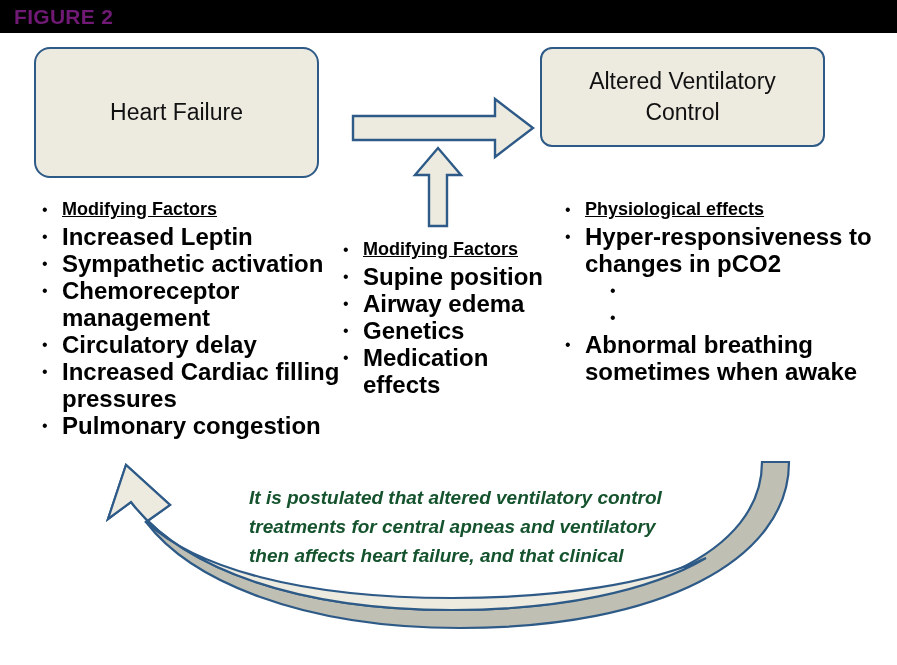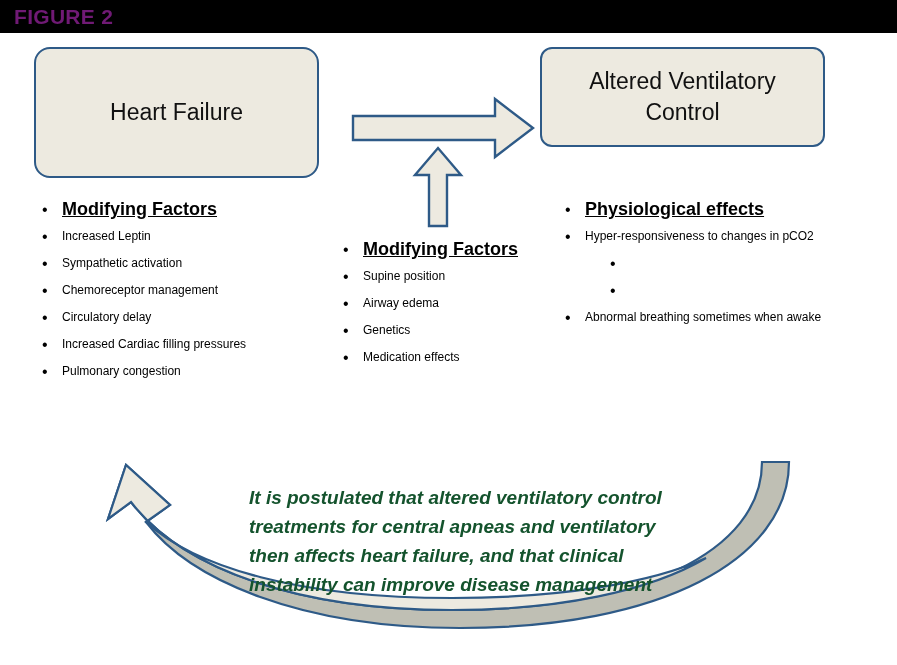--- a/index.html
+++ b/index.html
@@ -82,23 +82,24 @@
     align-items: flex-start;
   }
   .bullet-mark {
     flex: 0 0 auto;
     font-size: 16px;
     line-height: 27px;
     color: #000000;
   }
   .bullet-text {
     flex: 1 1 auto;
-    font-size: 12px;
+    font-size: 24px;
     line-height: 27px;
     color: #000000;
+    font-weight: bold;
   }
   .bullet-text.strong {
     font-weight: bold;
     text-decoration: underline;
     font-size: 18px;
   }
   
   .lvl1 > .bullet-mark { width: 20px; }
   
   .lvl2 { padding-left: 45px; }
@@ -253,16 +254,15 @@
       <div class="bullet-row lvl1">
         <span class="bullet-mark">•</span>
         <span class="bullet-text">Abnormal breathing sometimes when awake</span>
       </div>
     </div>
 
   <div id="caption">
       <span class="cap-line">It is postulated that altered ventilatory control</span>
       <span class="cap-line">treatments for central apneas and ventilatory</span>
       <span class="cap-line">then affects heart failure, and that clinical</span>
-      <span class="cap-line">instability can improve disease management</span>
     </div>
 
 </div>
 
 </body></html>

